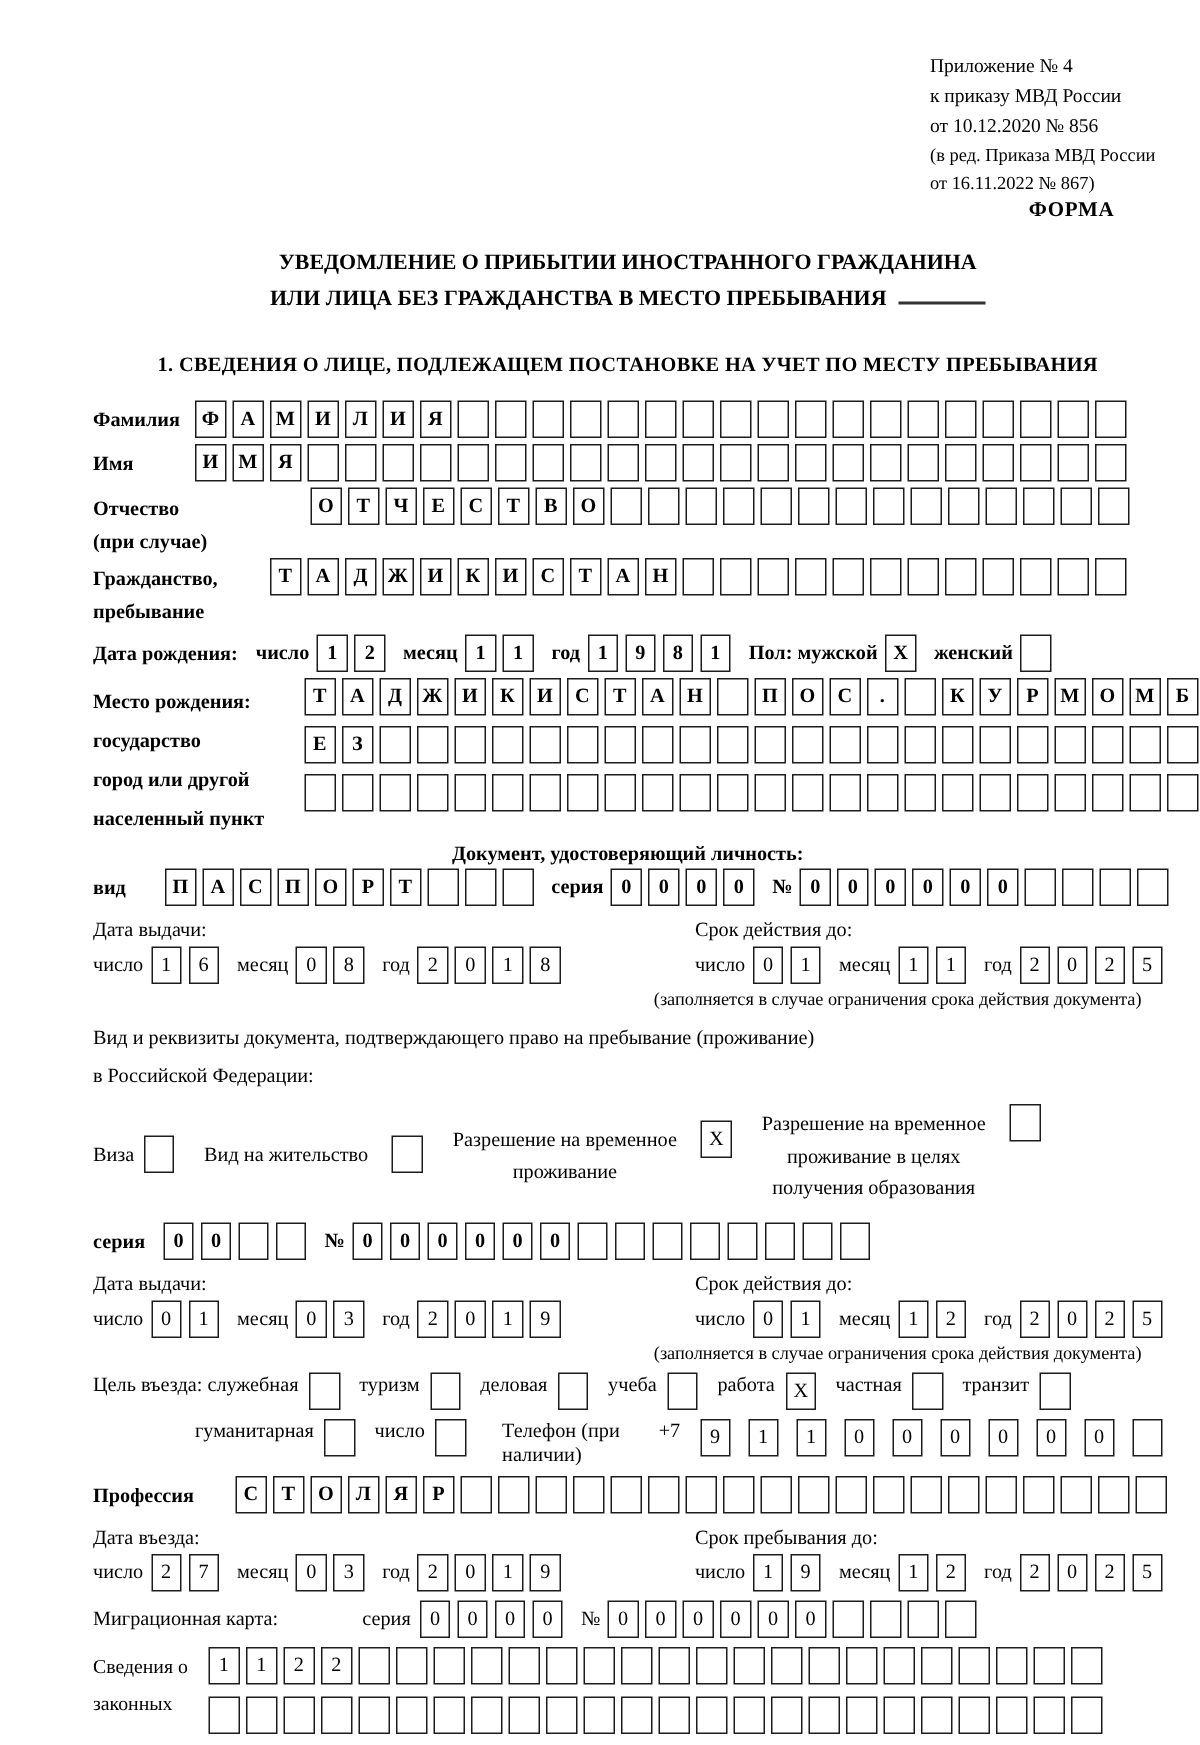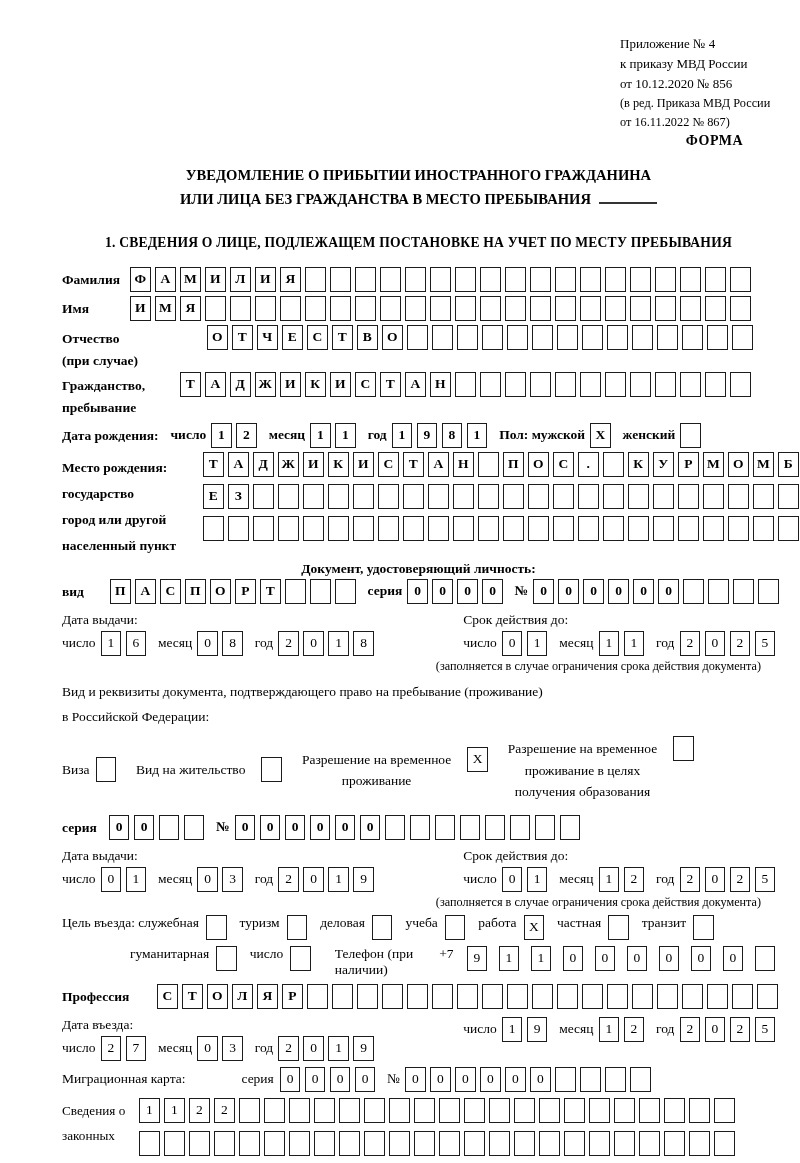--- a/index.html
+++ b/index.html
@@ -594,20 +594,21 @@
       <span class="w">год</span>
       <span class="boxes">
           <span class="box">2</span>
           <span class="box">0</span>
           <span class="box">1</span>
           <span class="box">9</span>
         </span>
     </div>
   </div>
   <div>
+    <div class="dtitle">Срок пребывания до:</div>
     <div class="dline">
       <span class="w0">число</span>
       <span class="boxes">
           <span class="box">1</span>
           <span class="box">9</span>
         </span>
       <span class="w">месяц</span>
       <span class="boxes">
           <span class="box">1</span>
           <span class="box">2</span>

